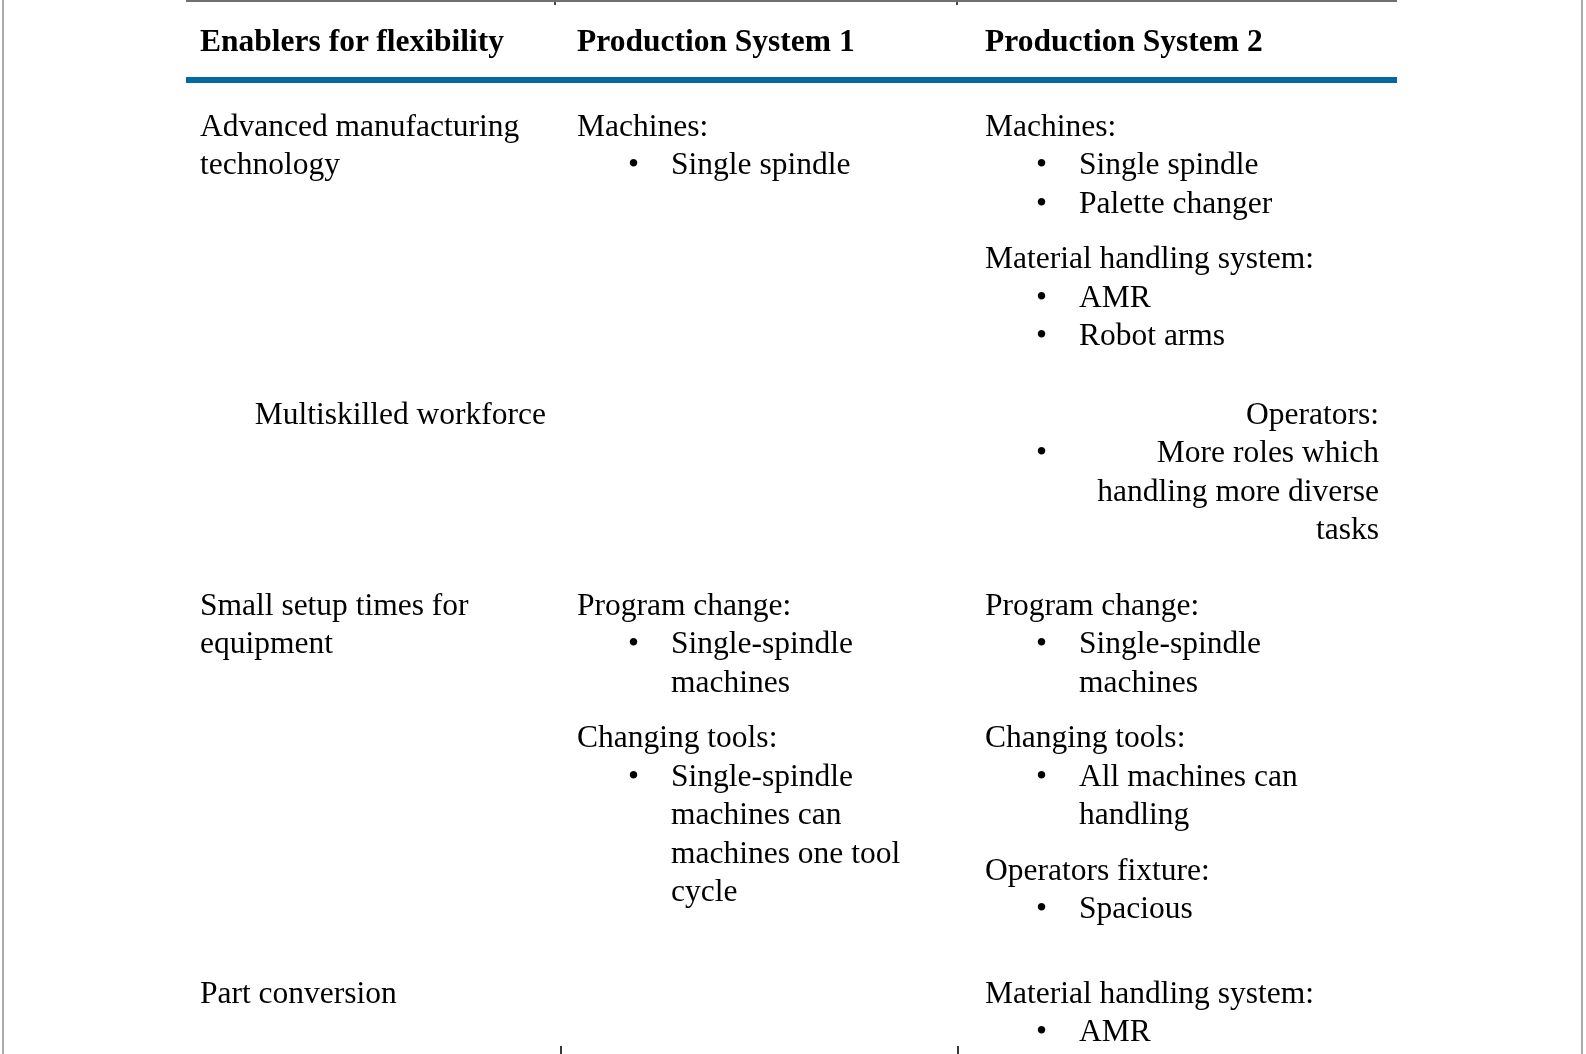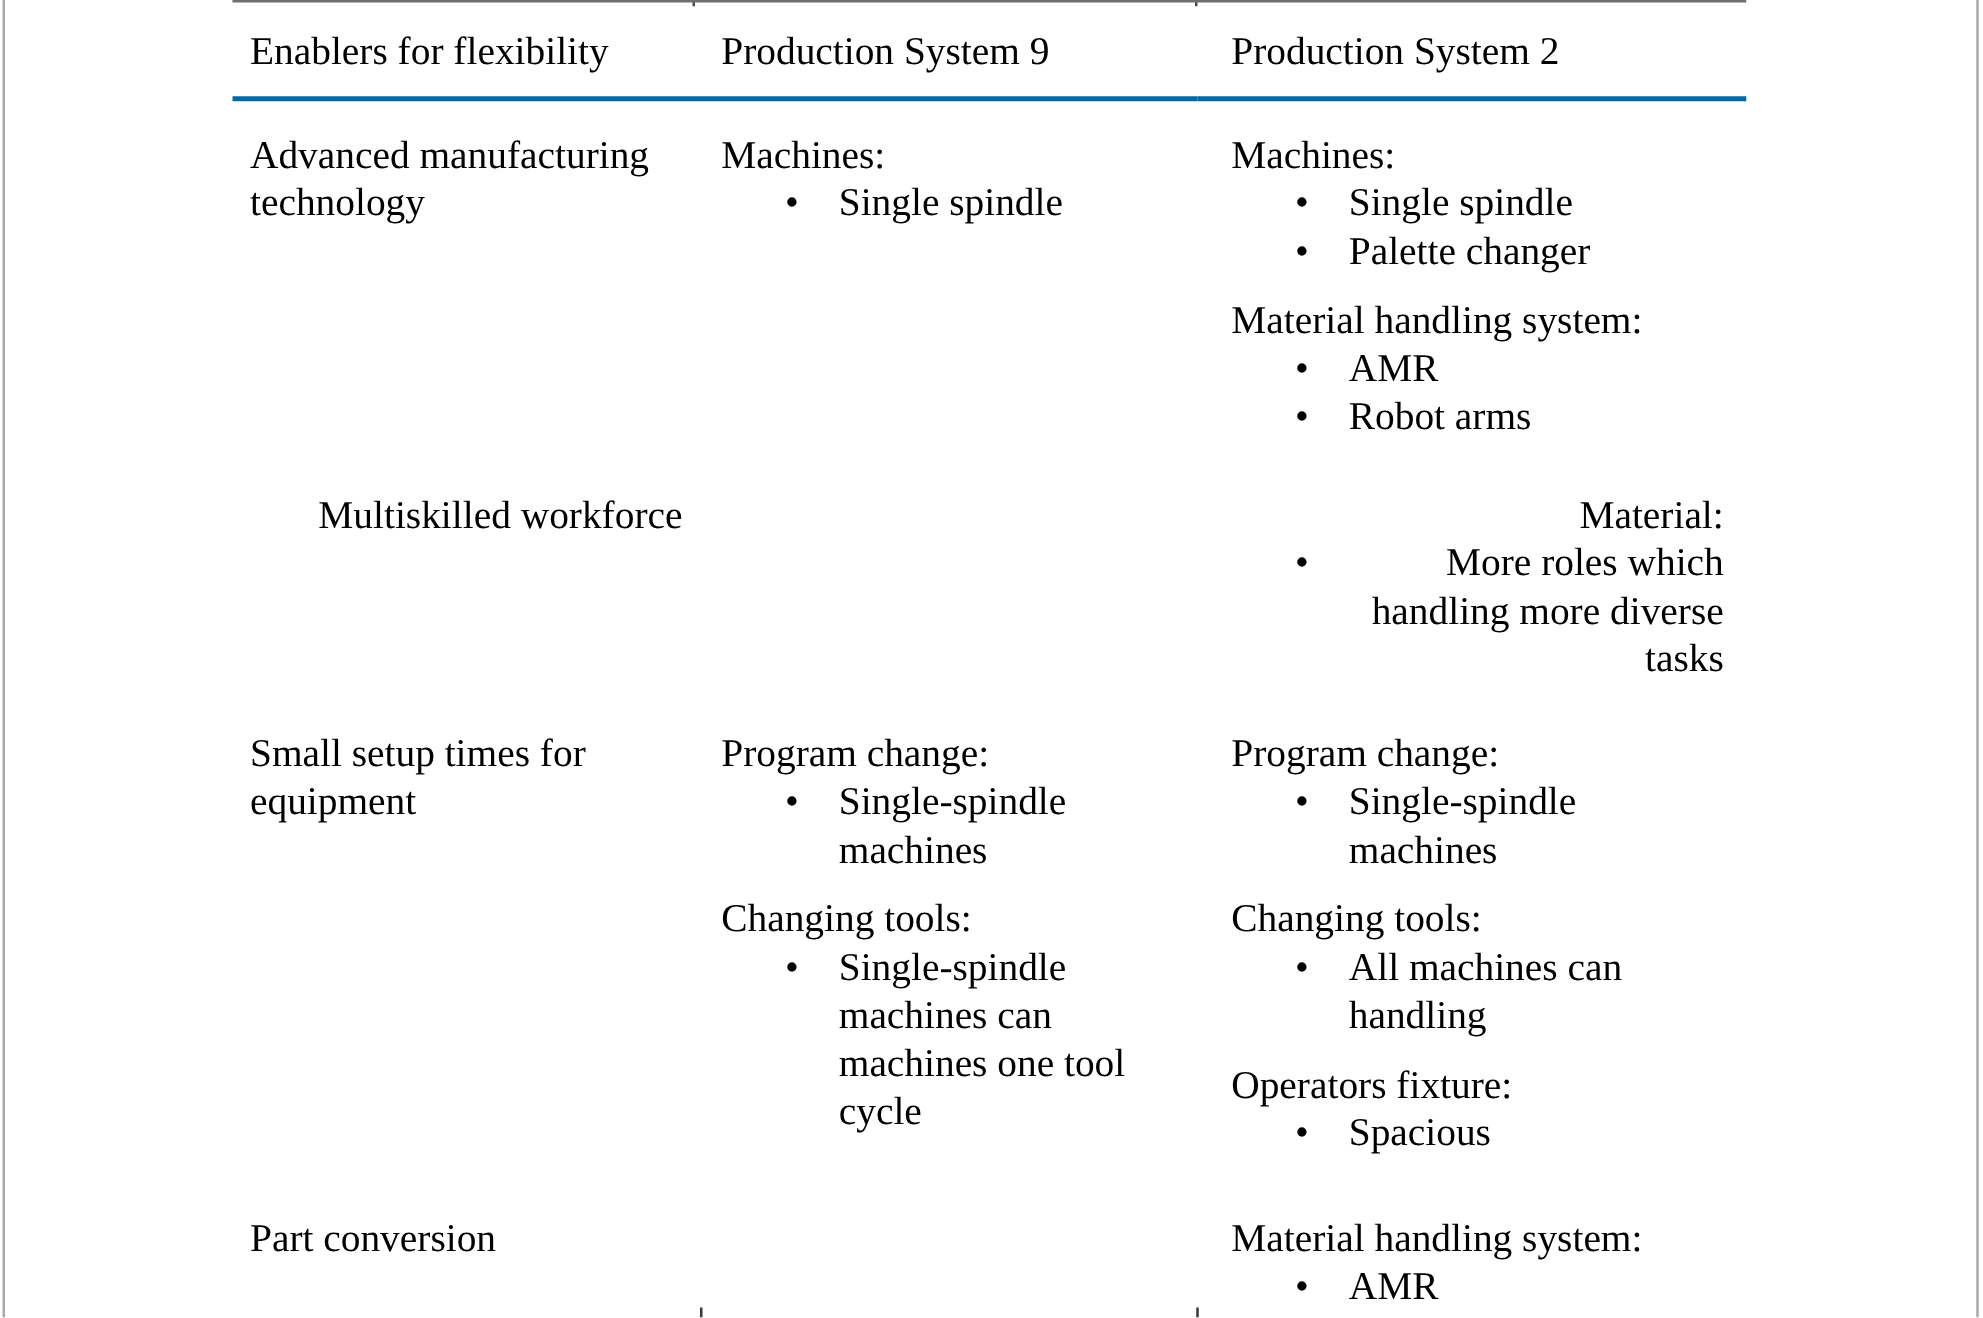--- a/index.html
+++ b/index.html
@@ -37,24 +37,24 @@
     table-layout: fixed;
     border-top: 2px solid #6f6f6f;
     border-bottom: 3px solid #383838;
   }
   th, td {
     vertical-align: top;
     text-align: left;
     padding: 0;
   }
   th {
-    font-weight: normal;
+    font-weight: bold;
     padding-top: 20px;
     padding-bottom: 16px;
-    border-bottom: 4px solid #0369a1;
+    border-bottom: 6px solid #0369a1;
   }
   
   .c0 { padding-left: 14px; padding-right: 10px; }
   .c1 { padding-left: 21px; padding-right: 10px; }
   .c2 { padding-left: 27px; padding-right: 18px; }
   
   tr.r0 td { padding-top: 24px; padding-bottom: 40px; }
   tr.r1 td { padding-bottom: 37px; text-align: right; }
   tr.r2 td { padding-bottom: 46px; }
   tr.r3 td { padding-bottom: 13px; }
@@ -84,21 +84,21 @@
 
 <table class="enablers">
   <colgroup>
     <col style="width:370px">
     <col style="width:402px">
     <col style="width:439px">
   </colgroup>
   <thead>
     <tr>
       <th class="c0">Enablers for flexibility</th>
-      <th class="c1">Production System 9</th>
+      <th class="c1">Production System 1</th>
       <th class="c2">Production System 2</th>
     </tr>
   </thead>
   <tbody>
       <tr class="r0">
         <td class="c0"><span>Advanced manufacturing technology</span></td>
         <td class="c1">
           <div class="group">
             <div class="glabel">Machines:</div>
             <ul class="bullets">
@@ -121,21 +121,21 @@
               <li>Robot arms</li>
             </ul>
           </div>
         </td>
       </tr>
       <tr class="r1">
         <td class="c0"><span>Multiskilled workforce</span></td>
         <td class="c1"></td>
         <td class="c2">
           <div class="group">
-            <div class="glabel">Material:</div>
+            <div class="glabel">Operators:</div>
             <ul class="bullets">
               <li>More roles which handling more diverse tasks</li>
             </ul>
           </div>
         </td>
       </tr>
       <tr class="r2">
         <td class="c0"><span>Small setup times for equipment</span></td>
         <td class="c1">
           <div class="group">

